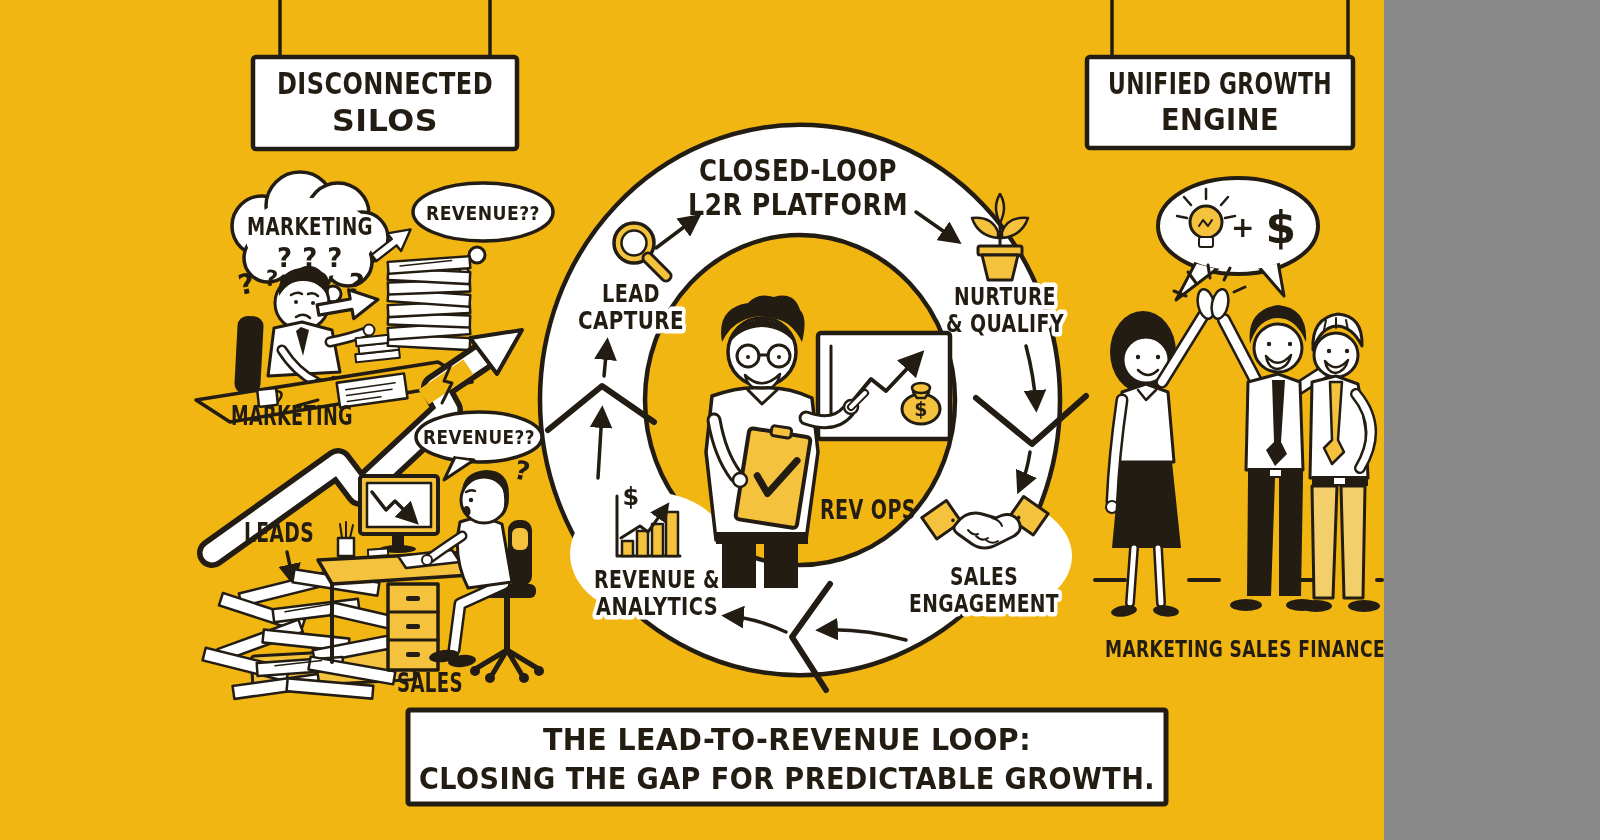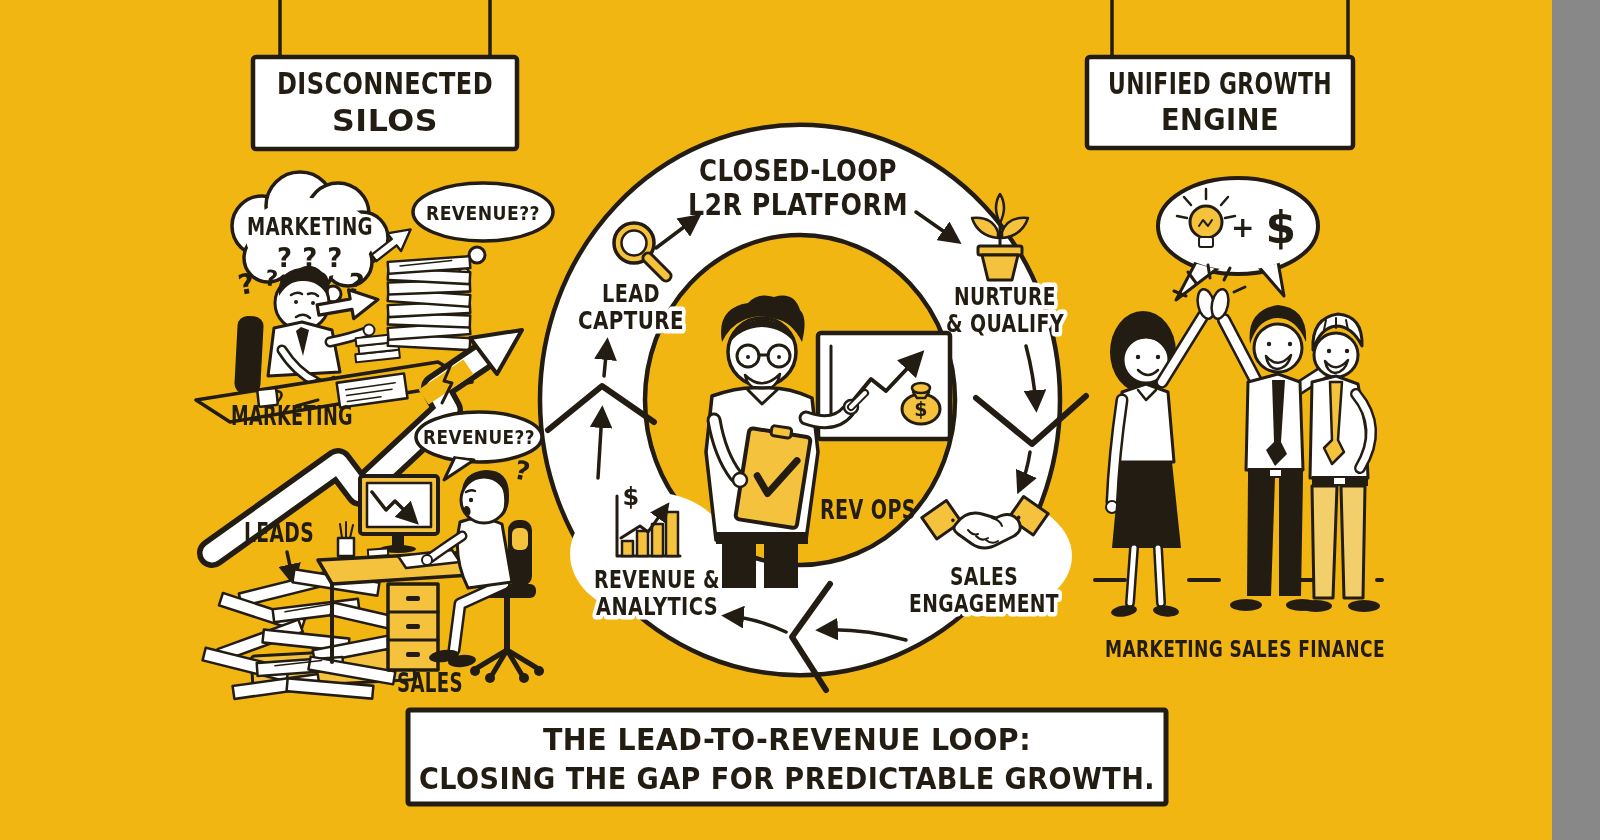--- a/index.html
+++ b/index.html
@@ -1,19 +1,19 @@
 <!DOCTYPE html>
 <html style="--background: #F2B612; --ink: #221C12; --paper: #FFFFFF; --accent: #F4C23C; --khaki: #F3CF6B;"><head>
 <meta charset="utf-8">
 <style>
   :root{
     --background:#F2B612; --ink:#221C12; --paper:#FFFFFF; --accent:#F4C23C; --khaki:#F3CF6B;
   }
   html,body{margin:0;padding:0;background:#888;}
-  .stage{position:relative;width:1552px;height:840px;background:var(--background);overflow:hidden;}
+  .stage{position:relative;width:1384px;height:840px;background:var(--background);overflow:hidden;}
   svg{display:block;}
   svg *{stroke-linecap:round;stroke-linejoin:round;}
   .t{font-family:"DejaVu Sans","Liberation Sans",sans-serif;font-weight:700;fill:var(--ink);letter-spacing:.5px;}
   .halo{paint-order:stroke;stroke:var(--paper);stroke-width:9px;}
   .fp{fill:var(--paper);} .fa{fill:var(--accent);} .fi{fill:var(--ink);} .fbg{fill:var(--background);} .fk{fill:var(--khaki);} .fn{fill:none;}
   .si{stroke:var(--ink);} .sp{stroke:var(--paper);} .sa{stroke:var(--accent);} .sn{stroke:none;}
   .s30{font-size:30px;} .s26{font-size:26px;} .s24{font-size:24px;} .s23{font-size:23px;}
   .s20{font-size:20px;} .s31{font-size:31px;} .s44{font-size:44px;}
   .s19{font-size:19px;} .s28{font-size:28px;} .s22{font-size:22px;}
 </style>

